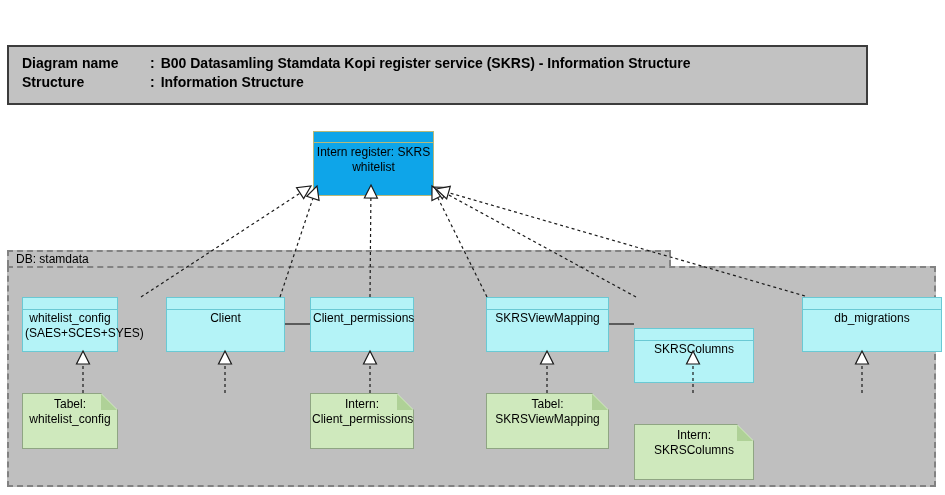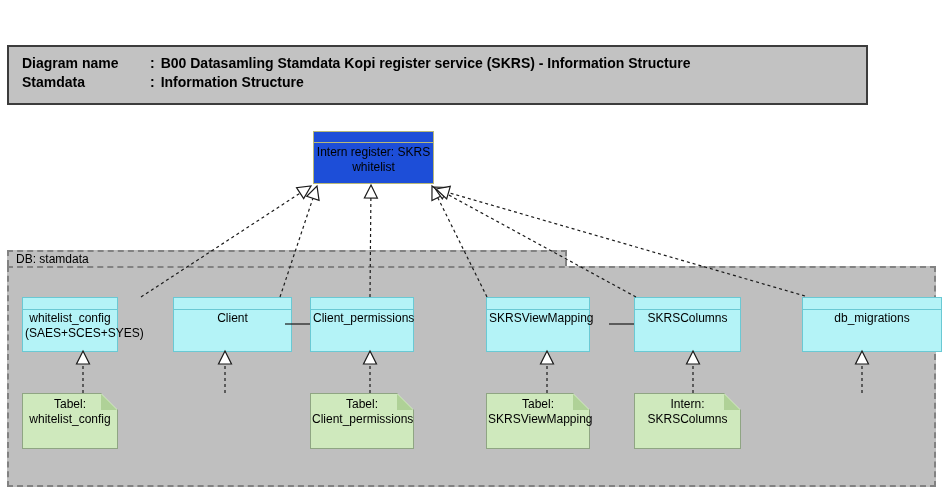--- a/index.html
+++ b/index.html
@@ -16,44 +16,44 @@
   }
   .hdr-row{display:flex;white-space:nowrap;}
   .hdr-label{display:inline-block;width:128px;flex:0 0 128px;}
   .hdr-sep{margin-right:6px;}
   
   .group-body{
     position:absolute;left:7px;top:266px;width:929px;height:221px;
     background:#BFBFBF;border:2px dashed #828282;z-index:1;
   }
   .group-tab{
-    position:absolute;left:7px;top:250px;width:560px;height:16px;
+    position:absolute;left:7px;top:250px;width:664px;height:16px;
     background:#BFBFBF;border:2px dashed #828282;border-bottom:none;
     font-size:12px;line-height:13px;padding:1px 0 0 7px;z-index:2;
   }
   
   .objbox{
     position:absolute;top:297px;height:55px;z-index:3;
     background:#B4F3F7;border:1px solid #6AC9D4;
     font-size:12px;line-height:15px;text-align:center;
   }
   .objbox .strip{height:12px;border-bottom:1px solid #6AC9D4;}
   .objbox .lbl{padding:1px 2px 0 2px;}
   .intern{
-    position:absolute;left:313px;top:131px;width:121px;height:53px;z-index:3;
-    background:#1d4ed8;border:1px solid #B8B878;
+    position:absolute;left:313px;top:131px;width:121px;height:65px;z-index:3;
+    background:#0ea5e9;border:1px solid #B8B878;
     font-size:12px;line-height:15px;text-align:center;
   }
   .intern .strip{height:11px;border-bottom:1px solid #B8B878;}
   .intern .lbl{padding:2px 1px 0 1px;}
   .o1{left:22px;width:96px;}
-  .o2{left:173px;width:119px;}
+  .o2{left:166px;width:119px;}
   .o3{left:310px;width:104px;}
-  .o4{left:486px;width:104px;}
-  .o5{left:634px;width:107px;}
+  .o4{left:486px;width:123px;}
+  .o5{left:634px;width:120px;margin-top:31px;}
   .o6{left:802px;width:140px;}
   
   .note{
     position:absolute;top:393px;height:56px;z-index:3;
     background:#CFE9BD;border:1px solid #8FA583;
     font-size:12px;line-height:15px;text-align:center;padding-top:3px;
   }
   .note::before{ 
     content:"";position:absolute;top:-1px;right:-1px;width:0;height:0;
     border-top:17px solid #BFBFBF;border-left:17px solid transparent;z-index:0;
@@ -71,21 +71,21 @@
 
 <div class="canvas">
 
   <div class="hdr">
     <div class="hdr-row">
       <span class="hdr-label">Diagram name</span>
       <span class="hdr-sep">:</span>
       <span>B00 Datasamling Stamdata Kopi register service (SKRS) - Information Structure</span>
     </div>
     <div class="hdr-row">
-      <span class="hdr-label">Stamdata</span>
+      <span class="hdr-label">Structure</span>
       <span class="hdr-sep">:</span>
       <span>Information Structure</span>
     </div>
   </div>
 
   <div class="intern">
     <div class="strip"></div>
     <div class="lbl">Intern register: SKRS whitelist</div>
   </div>
 
@@ -116,21 +116,21 @@
   </div>
   <div class="objbox o6">
     <div class="strip"></div>
     <div class="lbl">db_migrations</div>
   </div>
 
   <div class="note o1">
     <div class="lbl">Tabel: whitelist_config</div>
   </div>
   <div class="note o3">
-    <div class="lbl">Tabel: Client_permissions</div>
+    <div class="lbl">Intern: Client_permissions</div>
   </div>
   <div class="note o4">
     <div class="lbl">Tabel: SKRSViewMapping</div>
   </div>
   <div class="note o5">
     <div class="lbl">Intern: SKRSColumns</div>
   </div>
 
   <svg class="wires" width="945" height="495">
       <line x1="141" y1="297" x2="300.11488524192885" y2="193.10733963615232" stroke="#1A1A1A" stroke-width="1.2" stroke-dasharray="3 3"></line>

